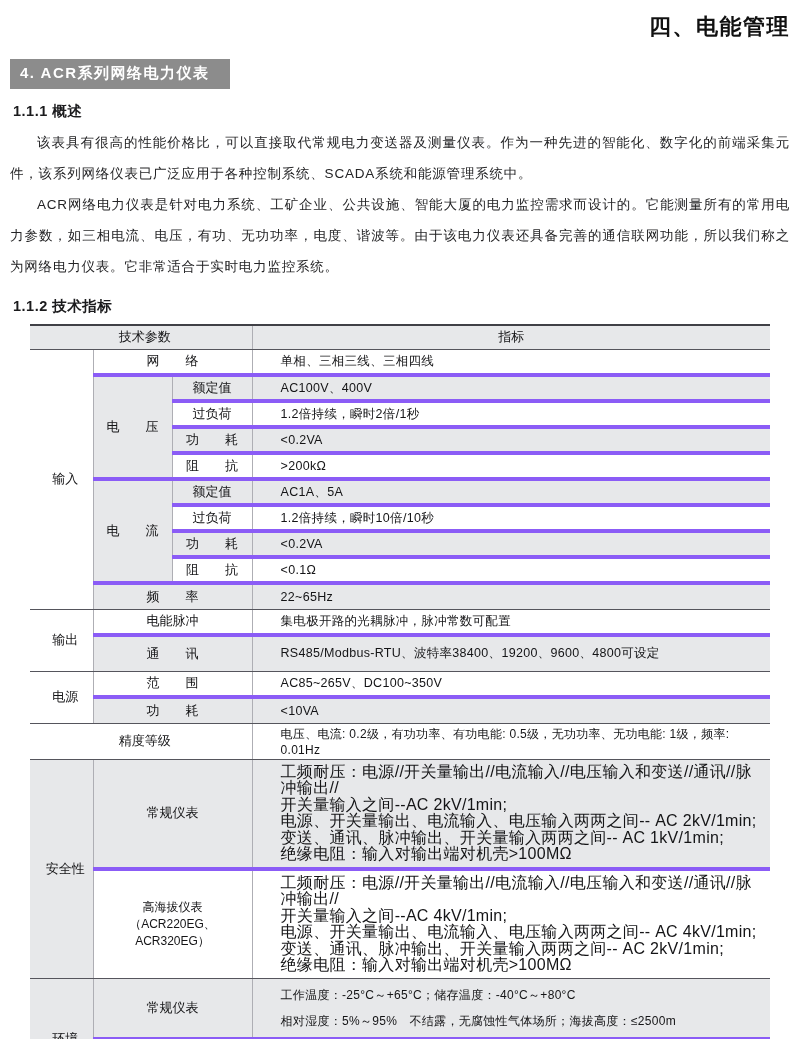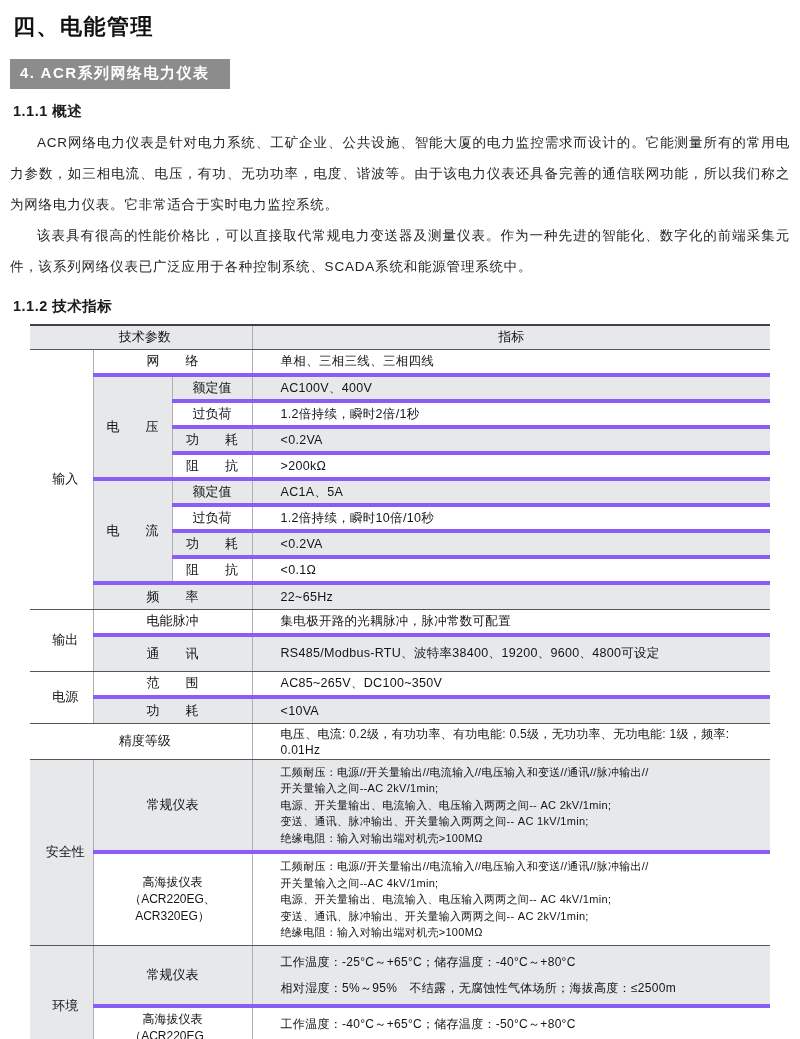--- a/index.html
+++ b/index.html
@@ -7,21 +7,21 @@
     width:800px; height:1039px;
     background:#ffffff;
     font-family:"Liberation Sans","DejaVu Sans",sans-serif;
     color:#1b1b1d;
     overflow:hidden;
   }
   .page { padding:6px 10px 0 10px; }
 
   .main-title {
     font-size:22px; font-weight:bold; letter-spacing:1.5px;
-    margin:6px 0 0 3px; color:#111;
+    margin:6px 0 0 3px; color:#111;text-align:right;
   }
   .section-badge {
     display:inline-block;
     margin:17px 0 0 0;
     background:#8c8c8c; color:#ffffff;
     font-size:15px; font-weight:bold; letter-spacing:1.5px;
     padding:5px 20px 6px 10px;
   }
   .h-sub {
     font-size:15.5px; font-weight:bold; letter-spacing:0.5px;
@@ -54,21 +54,21 @@
   }
   .spec-table td.nl { border-left:none;padding-left:8px; }
   .spec-table td.sb { border-bottom:1px solid #55555c; }
   .spec-table tr.shade td { background:#e7e8ea; }
   .spec-table td.grp { background:#ffffff; }
   .spec-table td.val {
     text-align:left; font-size:12.5px;
     padding:2px 8px 2px 28px; letter-spacing:0.3px;
   }
   .spec-table td.multi {
-    white-space:pre-line; line-height:16.5px; font-size:11px;
+    white-space:pre-line; line-height:16.5px; font-size:16px;
     padding:4px 8px 4px 28px;
   }
   .spec-table td.multi2 {
     white-space:pre-line; line-height:26px; font-size:12px;
     padding:3px 8px 3px 28px;
   }
   .spec-table td.lblsm {
     white-space:pre-line; font-size:12px; line-height:17px;margin-top:16px;
   }
 </style>
@@ -77,22 +77,22 @@
 
 <div class="page">
 
   <div class="main-title">四、电能管理</div>
 
   <div class="section-badge">4.  ACR系列网络电力仪表</div>
 
 
   <div class="h-sub2">1.1.1 概述</div>
 
+  <p class="para">该表具有很高的性能价格比，可以直接取代常规电力变送器及测量仪表。作为一种先进的智能化、数字化的前端采集元件，该系列网络仪表已广泛应用于各种控制系统、SCADA系统和能源管理系统中。</p>
   <p class="para">ACR网络电力仪表是针对电力系统、工矿企业、公共设施、智能大厦的电力监控需求而设计的。它能测量所有的常用电力参数，如三相电流、电压，有功、无功功率，电度、谐波等。由于该电力仪表还具备完善的通信联网功能，所以我们称之为网络电力仪表。它非常适合于实时电力监控系统。</p>
-  <p class="para">该表具有很高的性能价格比，可以直接取代常规电力变送器及测量仪表。作为一种先进的智能化、数字化的前端采集元件，该系列网络仪表已广泛应用于各种控制系统、SCADA系统和能源管理系统中。</p>
 
   <div class="h-sub2 h-specs">1.1.2 技术指标</div>
 
   <table class="spec-table">
     <colgroup>
       <col style="width:63px">
         <col style="width:79px">
         <col style="width:80px">
         <col style="width:518px">
     </colgroup>

